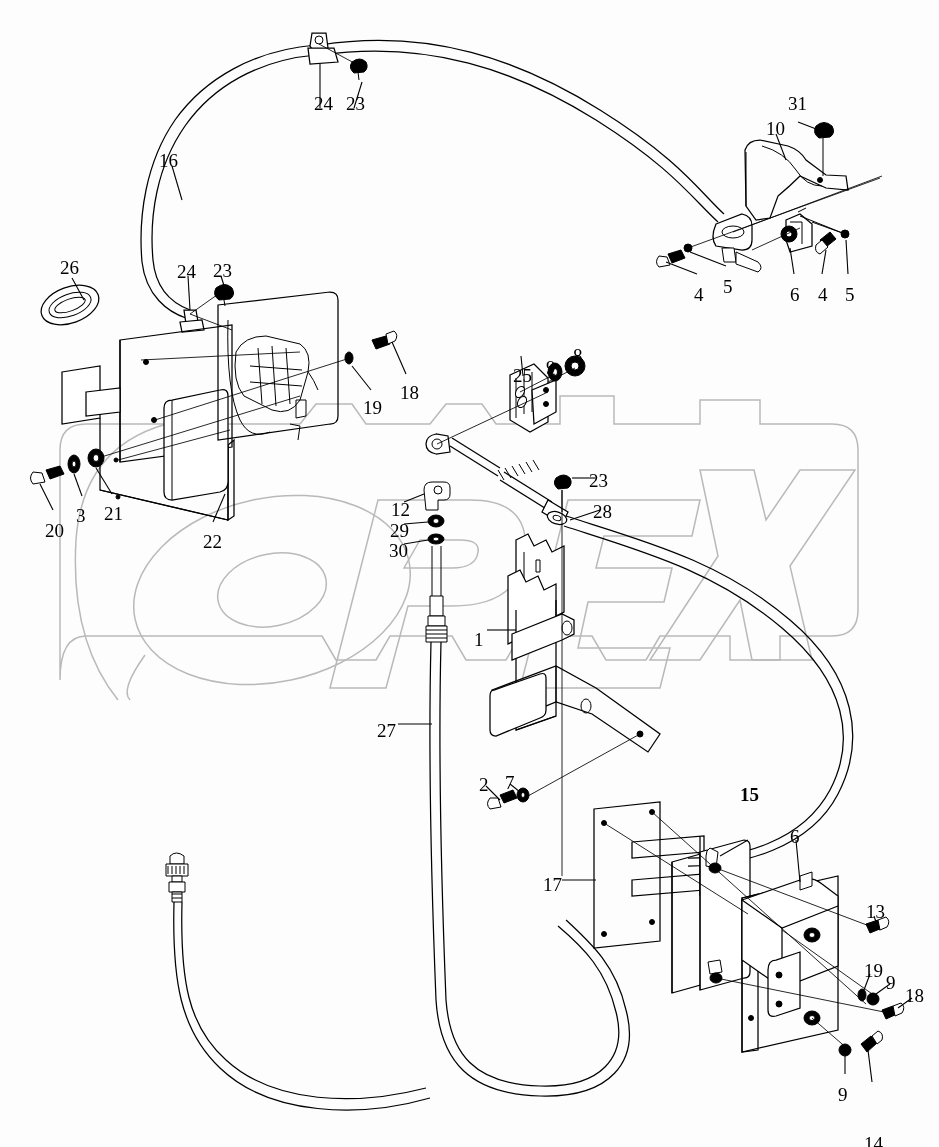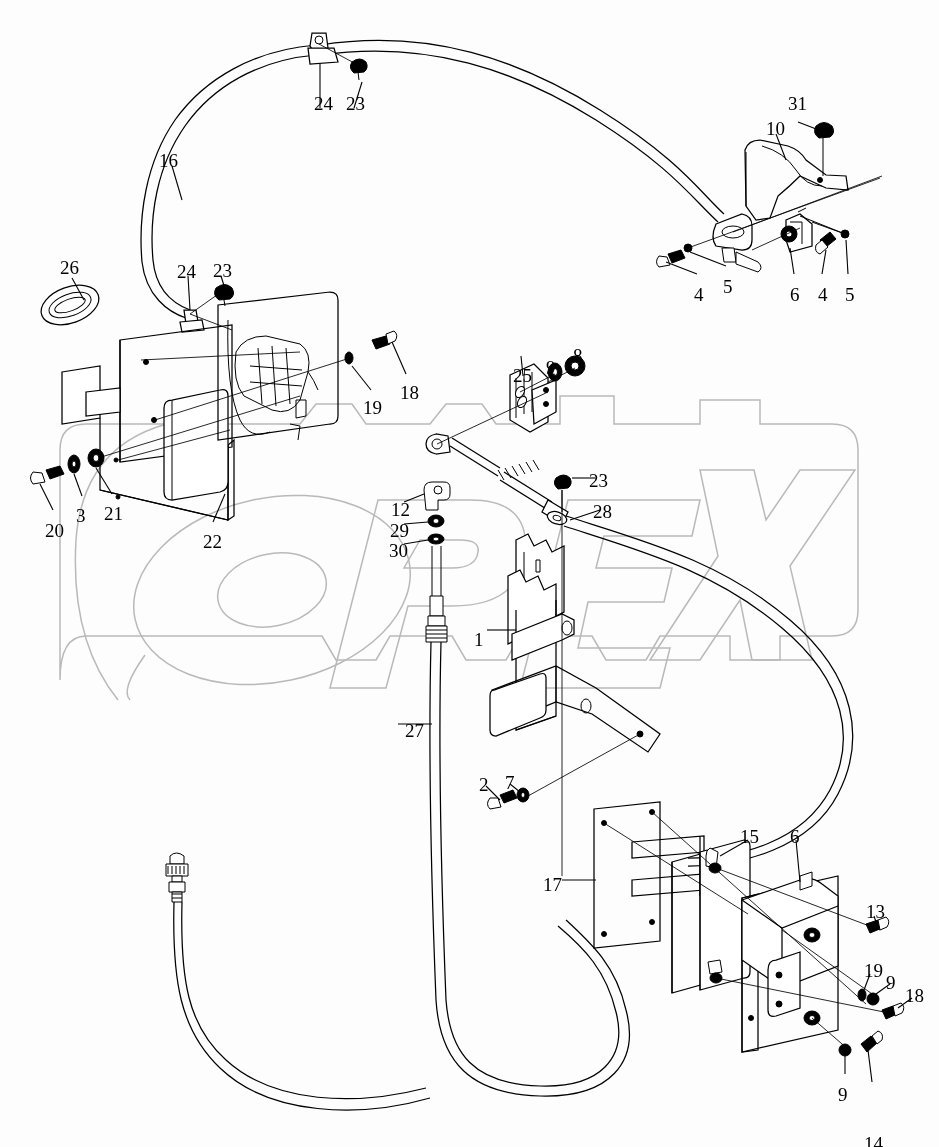--- a/index.html
+++ b/index.html
@@ -489,37 +489,37 @@
     <span class="lbl" style="left: 505px; top: 773px;">7</span>
     <span class="lbl" style="left: 573px; top: 346px;">8</span>
     <span class="lbl" style="left: 546px; top: 358px;">9</span>
     <span class="lbl" style="left: 886px; top: 973px;">9</span>
     <span class="lbl" style="left: 838px; top: 1085px;">9</span>
     <span class="lbl" style="left: 766px; top: 119px;">10</span>
     <span class="lbl" style="left: 391px; top: 500px;">12</span>
     <span class="lbl" style="left: 790px; top: 827px;">6</span>
     <span class="lbl" style="left: 866px; top: 902px;">13</span>
     <span class="lbl" style="left: 864px; top: 1134px;">14</span>
-    <span class="lbl" style="left: 740px; top: 827px;">15</span>
+    <span class="lbl" style="left: 740px; top: 785px; font-weight: bold;">15</span>
     <span class="lbl" style="left: 159px; top: 151px; text-align: right;">16</span>
     <span class="lbl" style="left: 543px; top: 875px;">17</span>
     <span class="lbl" style="left: 400px; top: 383px;">18</span>
     <span class="lbl" style="left: 905px; top: 986px;">18</span>
     <span class="lbl" style="left: 363px; top: 398px;">19</span>
     <span class="lbl" style="left: 864px; top: 961px;">19</span>
     <span class="lbl" style="left: 45px; top: 521px;">20</span>
     <span class="lbl" style="left: 104px; top: 504px;">21</span>
     <span class="lbl" style="left: 203px; top: 532px;">22</span>
     <span class="lbl" style="left: 346px; top: 94px;">23</span>
     <span class="lbl" style="left: 213px; top: 261px;">23</span>
     <span class="lbl" style="left: 589px; top: 471px;">23</span>
     <span class="lbl" style="left: 314px; top: 94px;">24</span>
     <span class="lbl" style="left: 177px; top: 262px;">24</span>
     <span class="lbl" style="left: 513px; top: 341px; margin-top: 25px;">25</span>
     <span class="lbl" style="left: 60px; top: 258px;">26</span>
-    <span class="lbl" style="left: 377px; top: 721px; margin-left: 28px;">27</span>
+    <span class="lbl" style="left: 377px; top: 721px;">27</span>
     <span class="lbl" style="left: 593px; top: 502px;">28</span>
     <span class="lbl" style="left: 390px; top: 521px;">29</span>
     <span class="lbl" style="left: 389px; top: 541px;">30</span>
     <span class="lbl" style="left: 788px; top: 94px;">31</span>
   </div>
 
 </div>
 
 </body></html>

